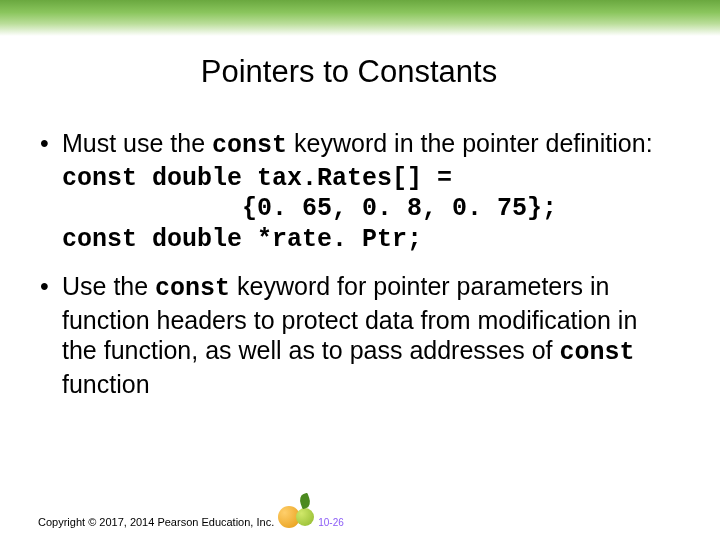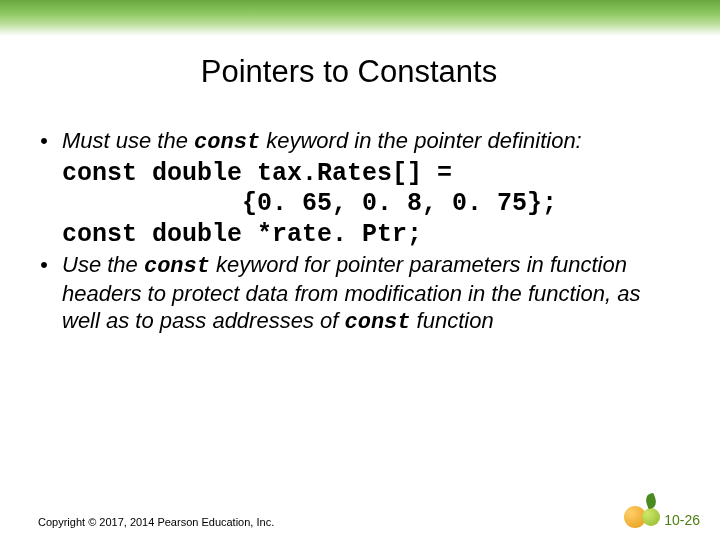--- a/index.html
+++ b/index.html
@@ -23,67 +23,65 @@
     text-align: center;
     margin-top: 18px;
     margin-bottom: 38px;
     font-weight: normal;
   }
   ul.bullets {
     list-style: none;
     padding-left: 0;
   }
   ul.bullets > li {
-    font-size: 22px;
+    font-size: 25px;
     color: #000;
     line-height: 1.22;
     margin-bottom: 2px;
     position: relative;
     padding-left: 24px;
-    font-style: italic;
   }
   ul.bullets > li::before {
     content: "•";
     position: absolute;
     left: 2px;
     top: 0;
   }
   .mono {
     font-family: "Courier New", Courier, monospace;
     font-weight: bold;
   }
   .code-block {
     font-family: "Courier New", Courier, monospace;
     font-weight: bold;
     font-size: 25px;
     line-height: 1.22;
     white-space: pre;
     color: #000;
     padding-left: 24px;
-    margin-bottom: 2px;
+    margin-bottom: 16px;
   }
   .footer {
     position: absolute;
     bottom: 12px;
     left: 38px;
     right: 20px;
     display: flex;
-    justify-content: space-between;
     align-items: flex-end;
     font-size: 11px;
     color: #000;
   }
   .footer-right {
     display: flex;
     align-items: flex-end;
     gap: 4px;
   }
   .page-num {
-    font-size: 14px;
-    color: #4d7c0f;
+    font-size: 10px;
+    color: #8b5cf6;
   }
   .fruit-icon {
     width: 40px;
     height: 34px;
     position: relative;
   }
   .orange-half {
     position: absolute;
     right: 14px;
     bottom: 0;

